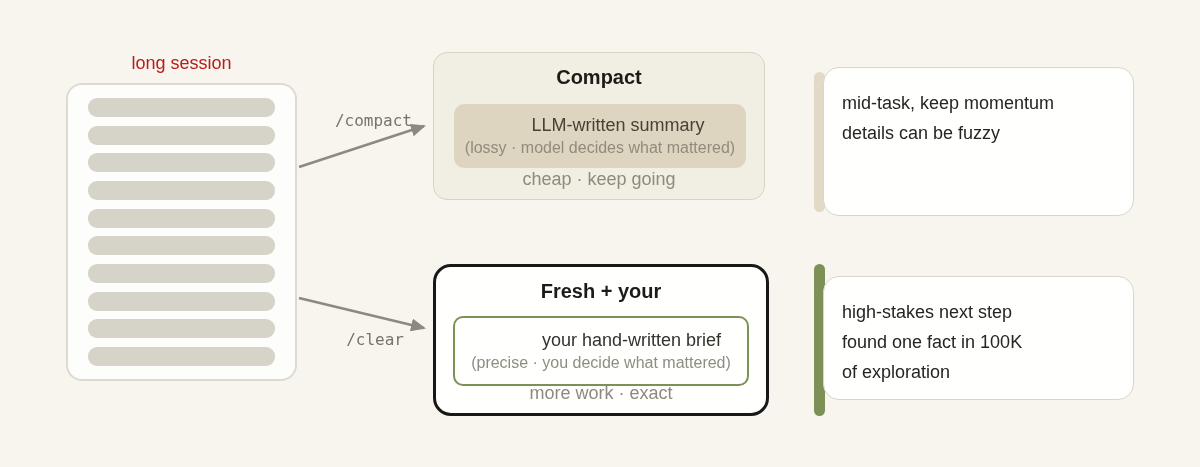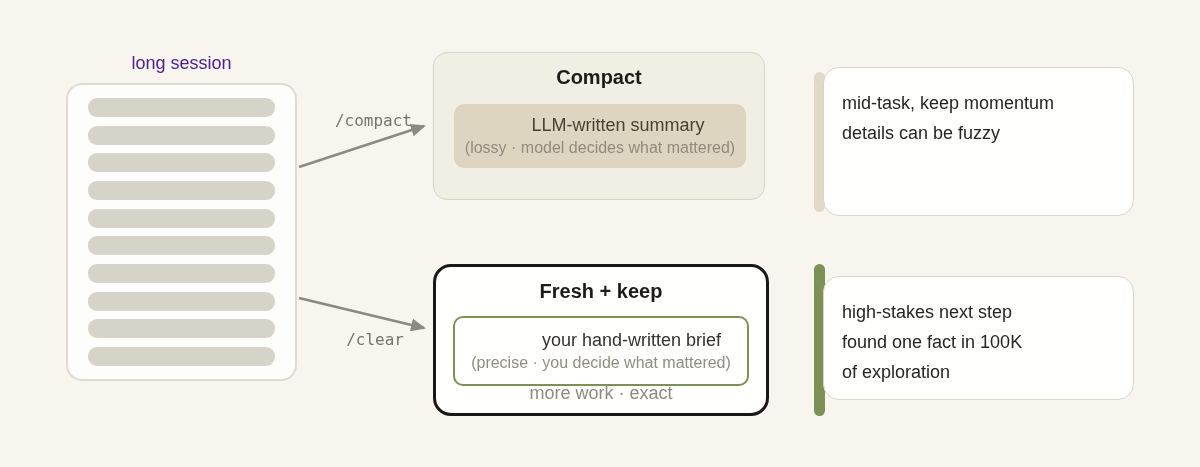--- a/index.html
+++ b/index.html
@@ -10,21 +10,21 @@
   .canvas{
     position:relative;
     width:1200px;height:467px;
     background:#f7f5ed;
     overflow:hidden;
   }
 
   
   .doc-label{
     position:absolute;left:66px;top:53px;width:231px;
-    text-align:center;font-size:18px;color:#4c1d95;
+    text-align:center;font-size:18px;color:#b91c1c;
   }
   .doc-card{
     position:absolute;left:66px;top:83px;width:231px;height:298px;
     background:#fdfdfb;border:2px solid #dddbd1;border-radius:16px;
     box-sizing:border-box;
     padding:13px 20px;
     display:flex;flex-direction:column;justify-content:space-between;
   }
   .doc-card .bar{
     height:19px;border-radius:9px;background:#d6d3c8;
@@ -120,24 +120,25 @@
   </svg>
   <div class="cmd-label cmd-compact">/compact</div>
   <div class="cmd-label cmd-clear">/clear</div>
 
   <div class="opt-box compact-box">
     <div class="opt-title">Compact</div>
     <div class="opt-inner">
       <div class="inner-main">LLM-written summary</div>
       <div class="inner-sub">(lossy · model decides what mattered)</div>
     </div>
+    <div class="opt-footer">cheap · keep going</div>
   </div>
 
   <div class="opt-box fresh-box">
-    <div class="opt-title">Fresh + keep</div>
+    <div class="opt-title">Fresh + your</div>
     <div class="opt-inner">
       <div class="inner-main">your hand-written brief</div>
       <div class="inner-sub">(precise · you decide what mattered)</div>
     </div>
     <div class="opt-footer">more work · exact</div>
   </div>
 
   <div class="note-accent accent-top" style="background: rgb(226, 217, 198);"></div>
   <div class="note-card note-top">
     <div>mid-task, keep momentum</div>

